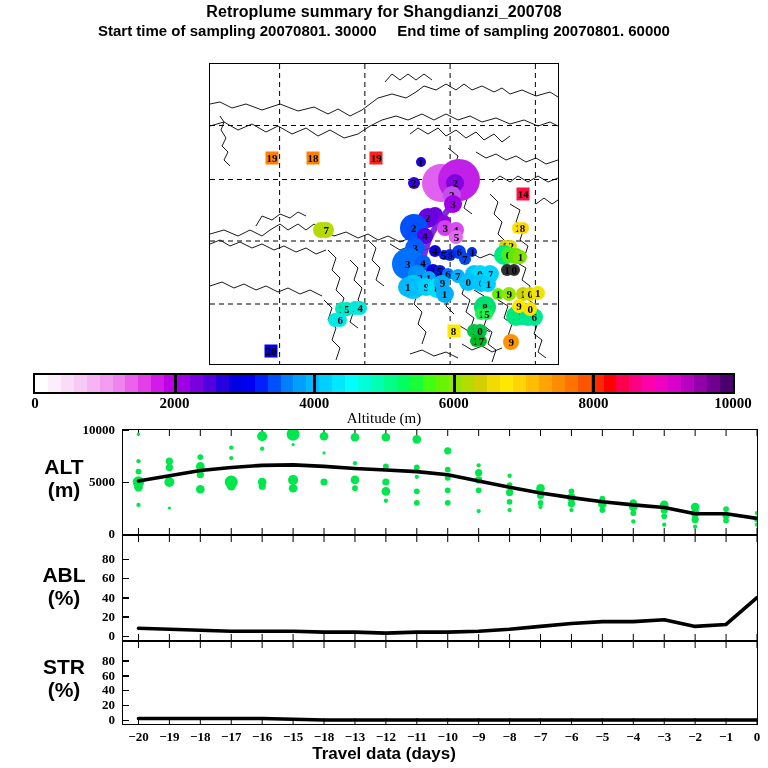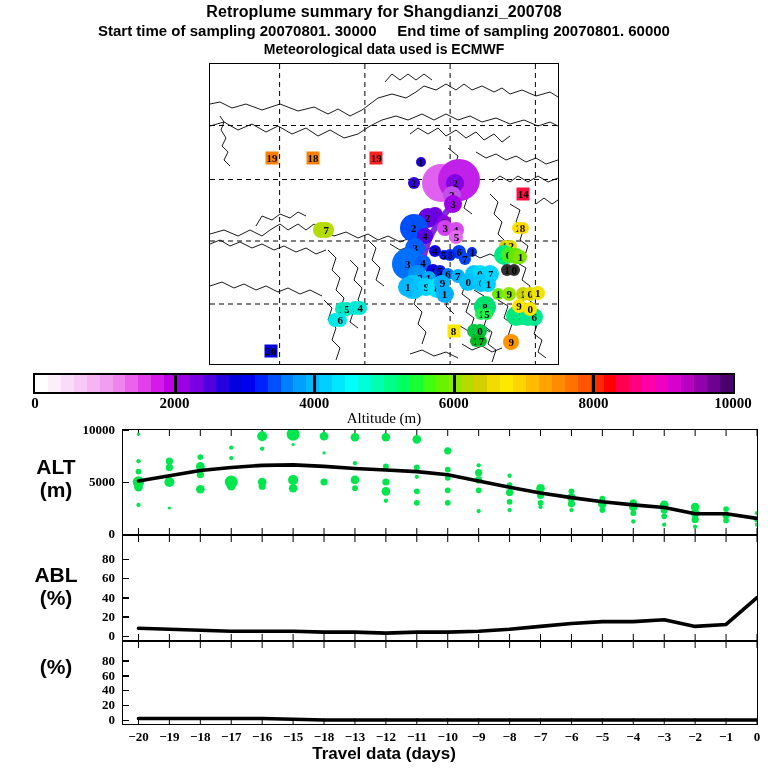--- a/index.html
+++ b/index.html
@@ -36,38 +36,37 @@
           font-size:15px;transform:translateX(-50%);}
   #cbar-title{left:0;top:410px;width:768px;text-align:center;
               font-family:"Liberation Serif",serif;font-size:15px;}
 
   
   .panel{position:absolute;left:122px;width:636px;border:1px solid #000;
          box-sizing:border-box;background:#fff;overflow:hidden;}
   #panel-alt{top:429px;height:106px;}
   #panel-abl{top:535px;height:106px;}
   #panel-str{top:641px;height:84px;}
-  .pt-label{position:absolute;left:4px;width:104px;text-align:center;
+  .pt-label{position:absolute;left:12px;width:104px;text-align:center;
             font-size:21px;font-weight:bold;line-height:23px;}
   .ytick{position:absolute;right:0;transform:translateY(-50%);
          font-family:"Liberation Serif",serif;font-weight:bold;font-size:13px;
          white-space:nowrap;}
   .tickmark{position:absolute;background:#000;}
   .xtick{position:absolute;font-family:"Liberation Serif",serif;font-weight:bold;
          font-size:13px;transform:translateX(-50%);}
   #xaxis-title{left:0;top:744px;width:768px;text-align:center;
                font-size:17px;font-weight:bold;}
 </style>
 </head>
 <body>
 
 <div class="abs" id="title-block">
   <div id="main-title">Retroplume summary for Shangdianzi_200708</div>
   <div id="time-line">Start time of sampling 20070801. 30000     End time of sampling 20070801. 60000</div>
-  <div id="met-line">Meteorological data used is ECMWF</div>
 </div>
 
 <div class="abs" id="map-frame">
   <svg id="map-svg" width="348" height="300" viewBox="0 0 348 300">
     <g id="gridlines" stroke="#000" stroke-width="1" stroke-dasharray="5,4" fill="none">
         <line x1="69.60000000000001" y1="0" x2="69.60000000000001" y2="300"></line>
         <line x1="154.86" y1="0" x2="154.86" y2="300"></line>
         <line x1="240.11999999999998" y1="0" x2="240.11999999999998" y2="300"></line>
         <line x1="325.38" y1="0" x2="325.38" y2="300"></line>
         <line x1="0" y1="61.49999999999999" x2="348" y2="61.49999999999999"></line>
@@ -377,20 +376,21 @@
 
 <div class="abs pt-label" style="top:455px">
   <div>ALT</div>
   <div>(m)</div>
 </div>
 <div class="abs pt-label" style="top:563px">
   <div>ABL</div>
   <div>(%)</div>
 </div>
 <div class="abs pt-label" style="top:655px">
+  <div>STR</div>
   <div>(%)</div>
 </div>
 
 <div class="panel" id="panel-alt">
   <svg id="alt-svg" width="634" height="104" viewBox="0 0 634 104">
     <g id="alt-ticks" stroke="#000" stroke-width="1">
         <line x1="15.463414634146341" y1="0" x2="15.463414634146341" y2="6"></line>
         <line x1="15.463414634146341" y1="104" x2="15.463414634146341" y2="98"></line>
         <line x1="46.390243902439025" y1="0" x2="46.390243902439025" y2="6"></line>
         <line x1="46.390243902439025" y1="104" x2="46.390243902439025" y2="98"></line>

